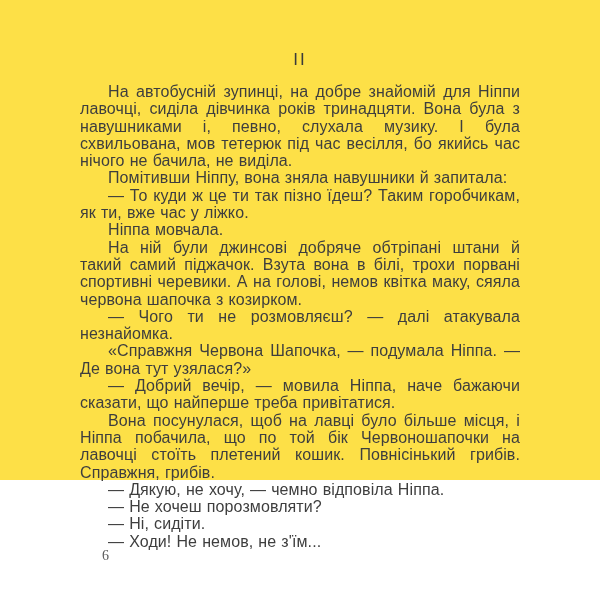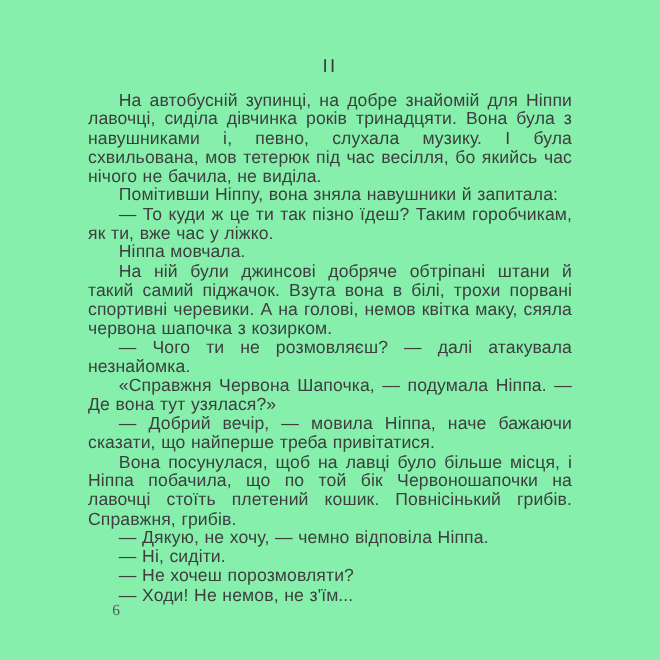--- a/index.html
+++ b/index.html
@@ -6,22 +6,22 @@
     margin: 0;
     padding: 0;
     width: 600px;
     height: 600px;
     background: #ffffff;
     overflow: hidden;
   }
   .book-page {
     position: relative;
     width: 600px;
-    height: 600px;
-    background: #86efac;
+    height: 480px;
+    background: #fde047;
     font-family: "Liberation Sans", "DejaVu Sans", sans-serif;
     color: #3e3e3e;
   }
   .text-block {
     position: absolute;
     left: 80px;
     top: 50px;
     width: 440px;
   }
   .chapter-heading {
@@ -62,19 +62,19 @@
       <p>На автобусній зупинці, на добре знайомій для Ніппи лавочці, сиділа дівчинка років тринадцяти. Вона була з навушниками і, певно, слухала музику. І була схвильована, мов тетерюк під час весілля, бо якийсь час нічого не бачила, не виділа.</p>
       <p>Помітивши Ніппу, вона зняла навушники й запитала:</p>
       <p>— То куди ж це ти так пізно їдеш? Таким горобчикам, як ти, вже час у ліжко.</p>
       <p>Ніппа мовчала.</p>
       <p>На ній були джинсові добряче обтріпані штани й такий самий піджачок. Взута вона в білі, трохи порвані спортивні черевики. А на голові, немов квітка маку, сяяла червона шапочка з козирком.</p>
       <p>— Чого ти не розмовляєш? — далі атакувала незнайомка.</p>
       <p>«Справжня Червона Шапочка, — подумала Ніппа. — Де вона тут узялася?»</p>
       <p>— Добрий вечір, — мовила Ніппа, наче бажаючи сказати, що найперше треба привітатися.</p>
       <p>Вона посунулася, щоб на лавці було більше місця, і Ніппа побачила, що по той бік Червоношапочки на лавочці стоїть плетений кошик. Повнісінький грибів. Справжня, грибів.</p>
       <p>— Дякую, не хочу, — чемно відповіла Ніппа.</p>
+      <p>— Не хочеш порозмовляти?</p>
       <p>— Ні, сидіти.</p>
-      <p>— Не хочеш порозмовляти?</p>
       <p>— Ходи! Не немов, не з'їм...</p>
     </div>
   </div>
   <div class="page-number">6</div>
 </div>
 
 </body></html>

